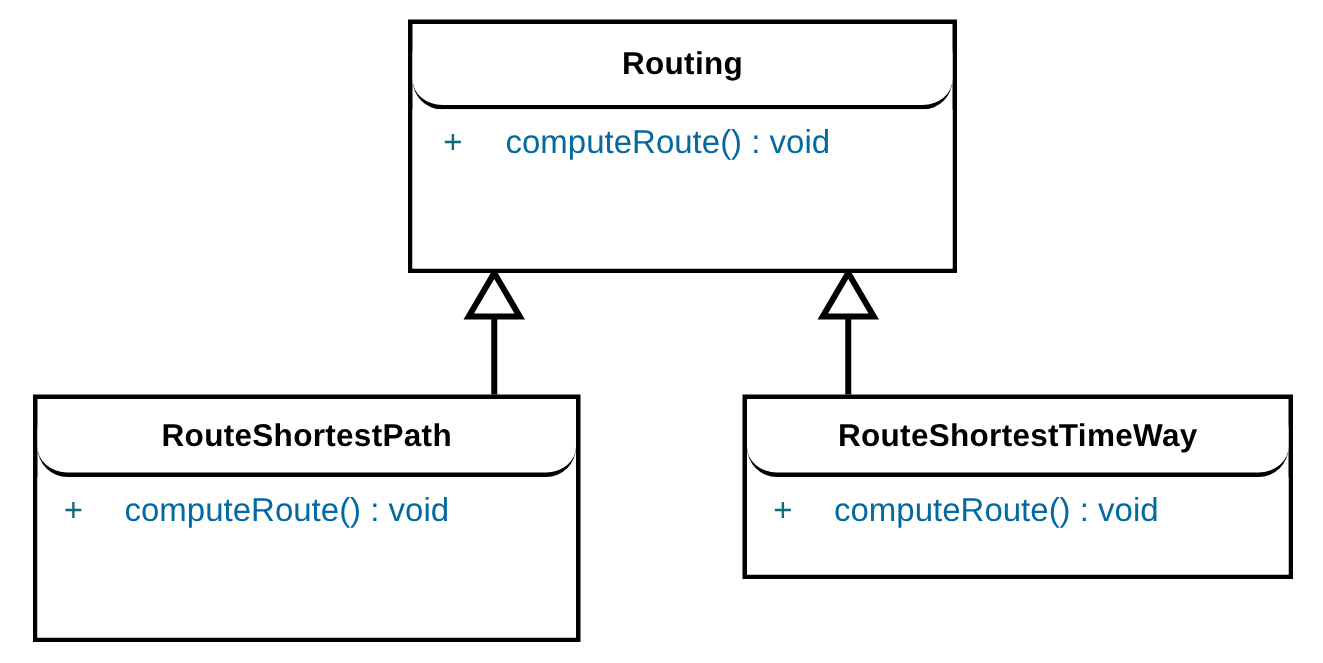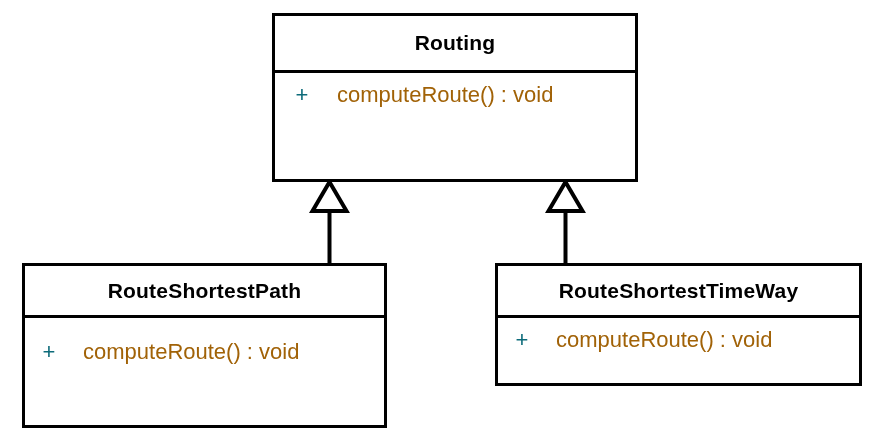--- a/index.html
+++ b/index.html
@@ -31,20 +31,21 @@
     z-index: 3;
   }
 
   .uml-class-header {
     box-sizing: border-box;
     display: flex;
     align-items: center;
     justify-content: center;
     border-bottom: 3px solid #000000;
     background: #ffffff;
+    border-radius: 20px;
   }
 
   .uml-class-name {
     font-weight: bold;
     color: #000000;
     letter-spacing: 0.2px;
     white-space: nowrap;
   }
 
   .uml-class-body {
@@ -62,21 +63,21 @@
   }
 
   .uml-member-visibility {
     display: inline-block;
     text-align: center;
     color: #0d6b7a;
     font-weight: normal;
   }
 
   .uml-member-signature {
-    color: #a16207;
+    color: #0369a1;
     font-weight: normal;
   }
 
   
   #class-routing {
     left: 272px;
     top: 13px;
     width: 366px;
     height: 169px;
   }
@@ -84,21 +85,20 @@
   #class-routing .uml-class-name   { font-size: 21px; }
   #class-routing .uml-class-body   { padding-left: 16px; }
   #class-routing .uml-member       { font-size: 22px; }
   #class-routing .uml-member-visibility { width: 22px; margin-right: 24px; }
 
   #class-route-shortest-path {
     left: 22px;
     top: 263px;
     width: 365px;
     height: 165px;
-    gap: 12px;
   }
   #class-route-shortest-path .uml-class-header { height: 52px; }
   #class-route-shortest-path .uml-class-name   { font-size: 21px; }
   #class-route-shortest-path .uml-class-body   { padding-left: 14px; }
   #class-route-shortest-path .uml-member       { font-size: 22px; }
   #class-route-shortest-path .uml-member-visibility { width: 20px; margin-right: 24px; }
 
   #class-route-shortest-time-way {
     left: 495px;
     top: 263px;

